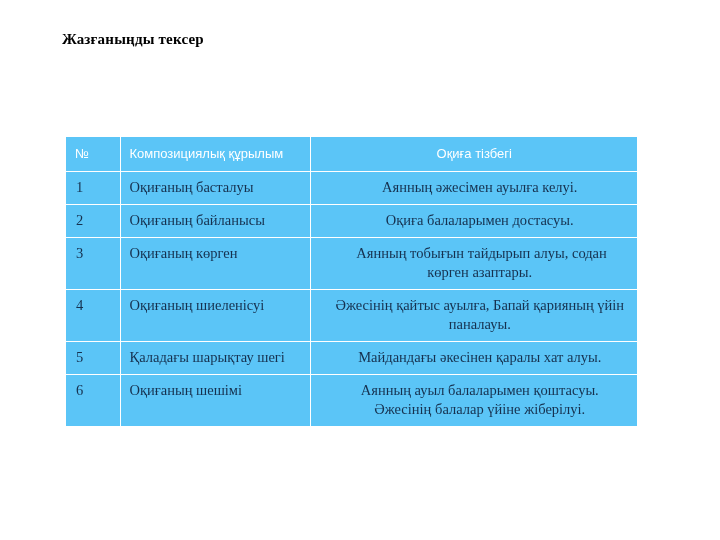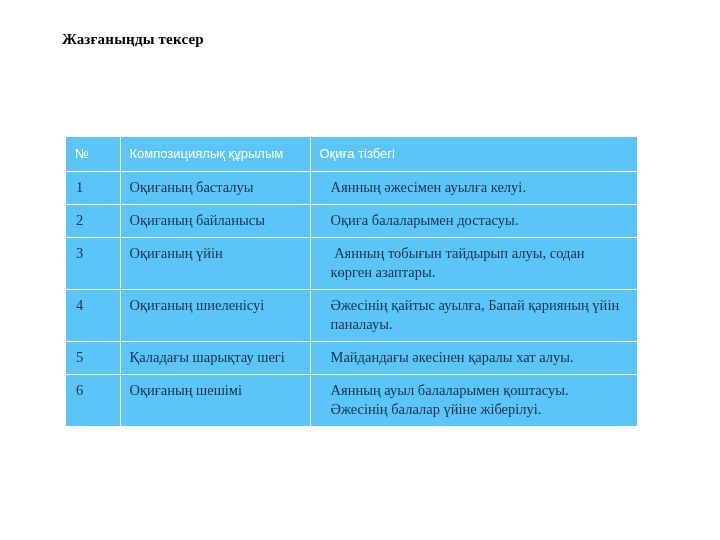--- a/index.html
+++ b/index.html
@@ -62,20 +62,21 @@
     border-right: 1px solid #ffffff;
     border-bottom: 1px solid #ffffff;
     vertical-align: top;
     padding: 6px 8px 7px 9px;
     text-align: left;
     font-weight: normal;
   }
   #content-table td:last-child,
   #content-table th:last-child {
     border-right: none;
+    text-align: center;
   }
   #content-table tr:last-child td {
     border-bottom: none;
   }
 
   
   #content-table thead th {
     color: #ffffff;
     font-family: "Liberation Sans", sans-serif;
     font-size: 13px;
@@ -126,21 +127,21 @@
         <td class="cell-struct">Оқиғаның басталуы</td>
         <td class="cell-events">Аянның әжесімен ауылға келуі.</td>
       </tr>
       <tr>
         <td class="cell-num">2</td>
         <td class="cell-struct">Оқиғаның байланысы</td>
         <td class="cell-events">Оқиға балаларымен достасуы.</td>
       </tr>
       <tr>
         <td class="cell-num">3</td>
-        <td class="cell-struct">Оқиғаның үйін</td>
+        <td class="cell-struct">Оқиғаның көрген</td>
         <td class="cell-events"> Аянның тобығын тайдырып алуы, содан көрген азаптары.</td>
       </tr>
       <tr>
         <td class="cell-num">4</td>
         <td class="cell-struct">Оқиғаның шиеленісуі</td>
         <td class="cell-events">Әжесінің қайтыс ауылға, Бапай қарияның үйін паналауы.</td>
       </tr>
       <tr>
         <td class="cell-num">5</td>
         <td class="cell-struct">Қаладағы шарықтау шегі</td>

